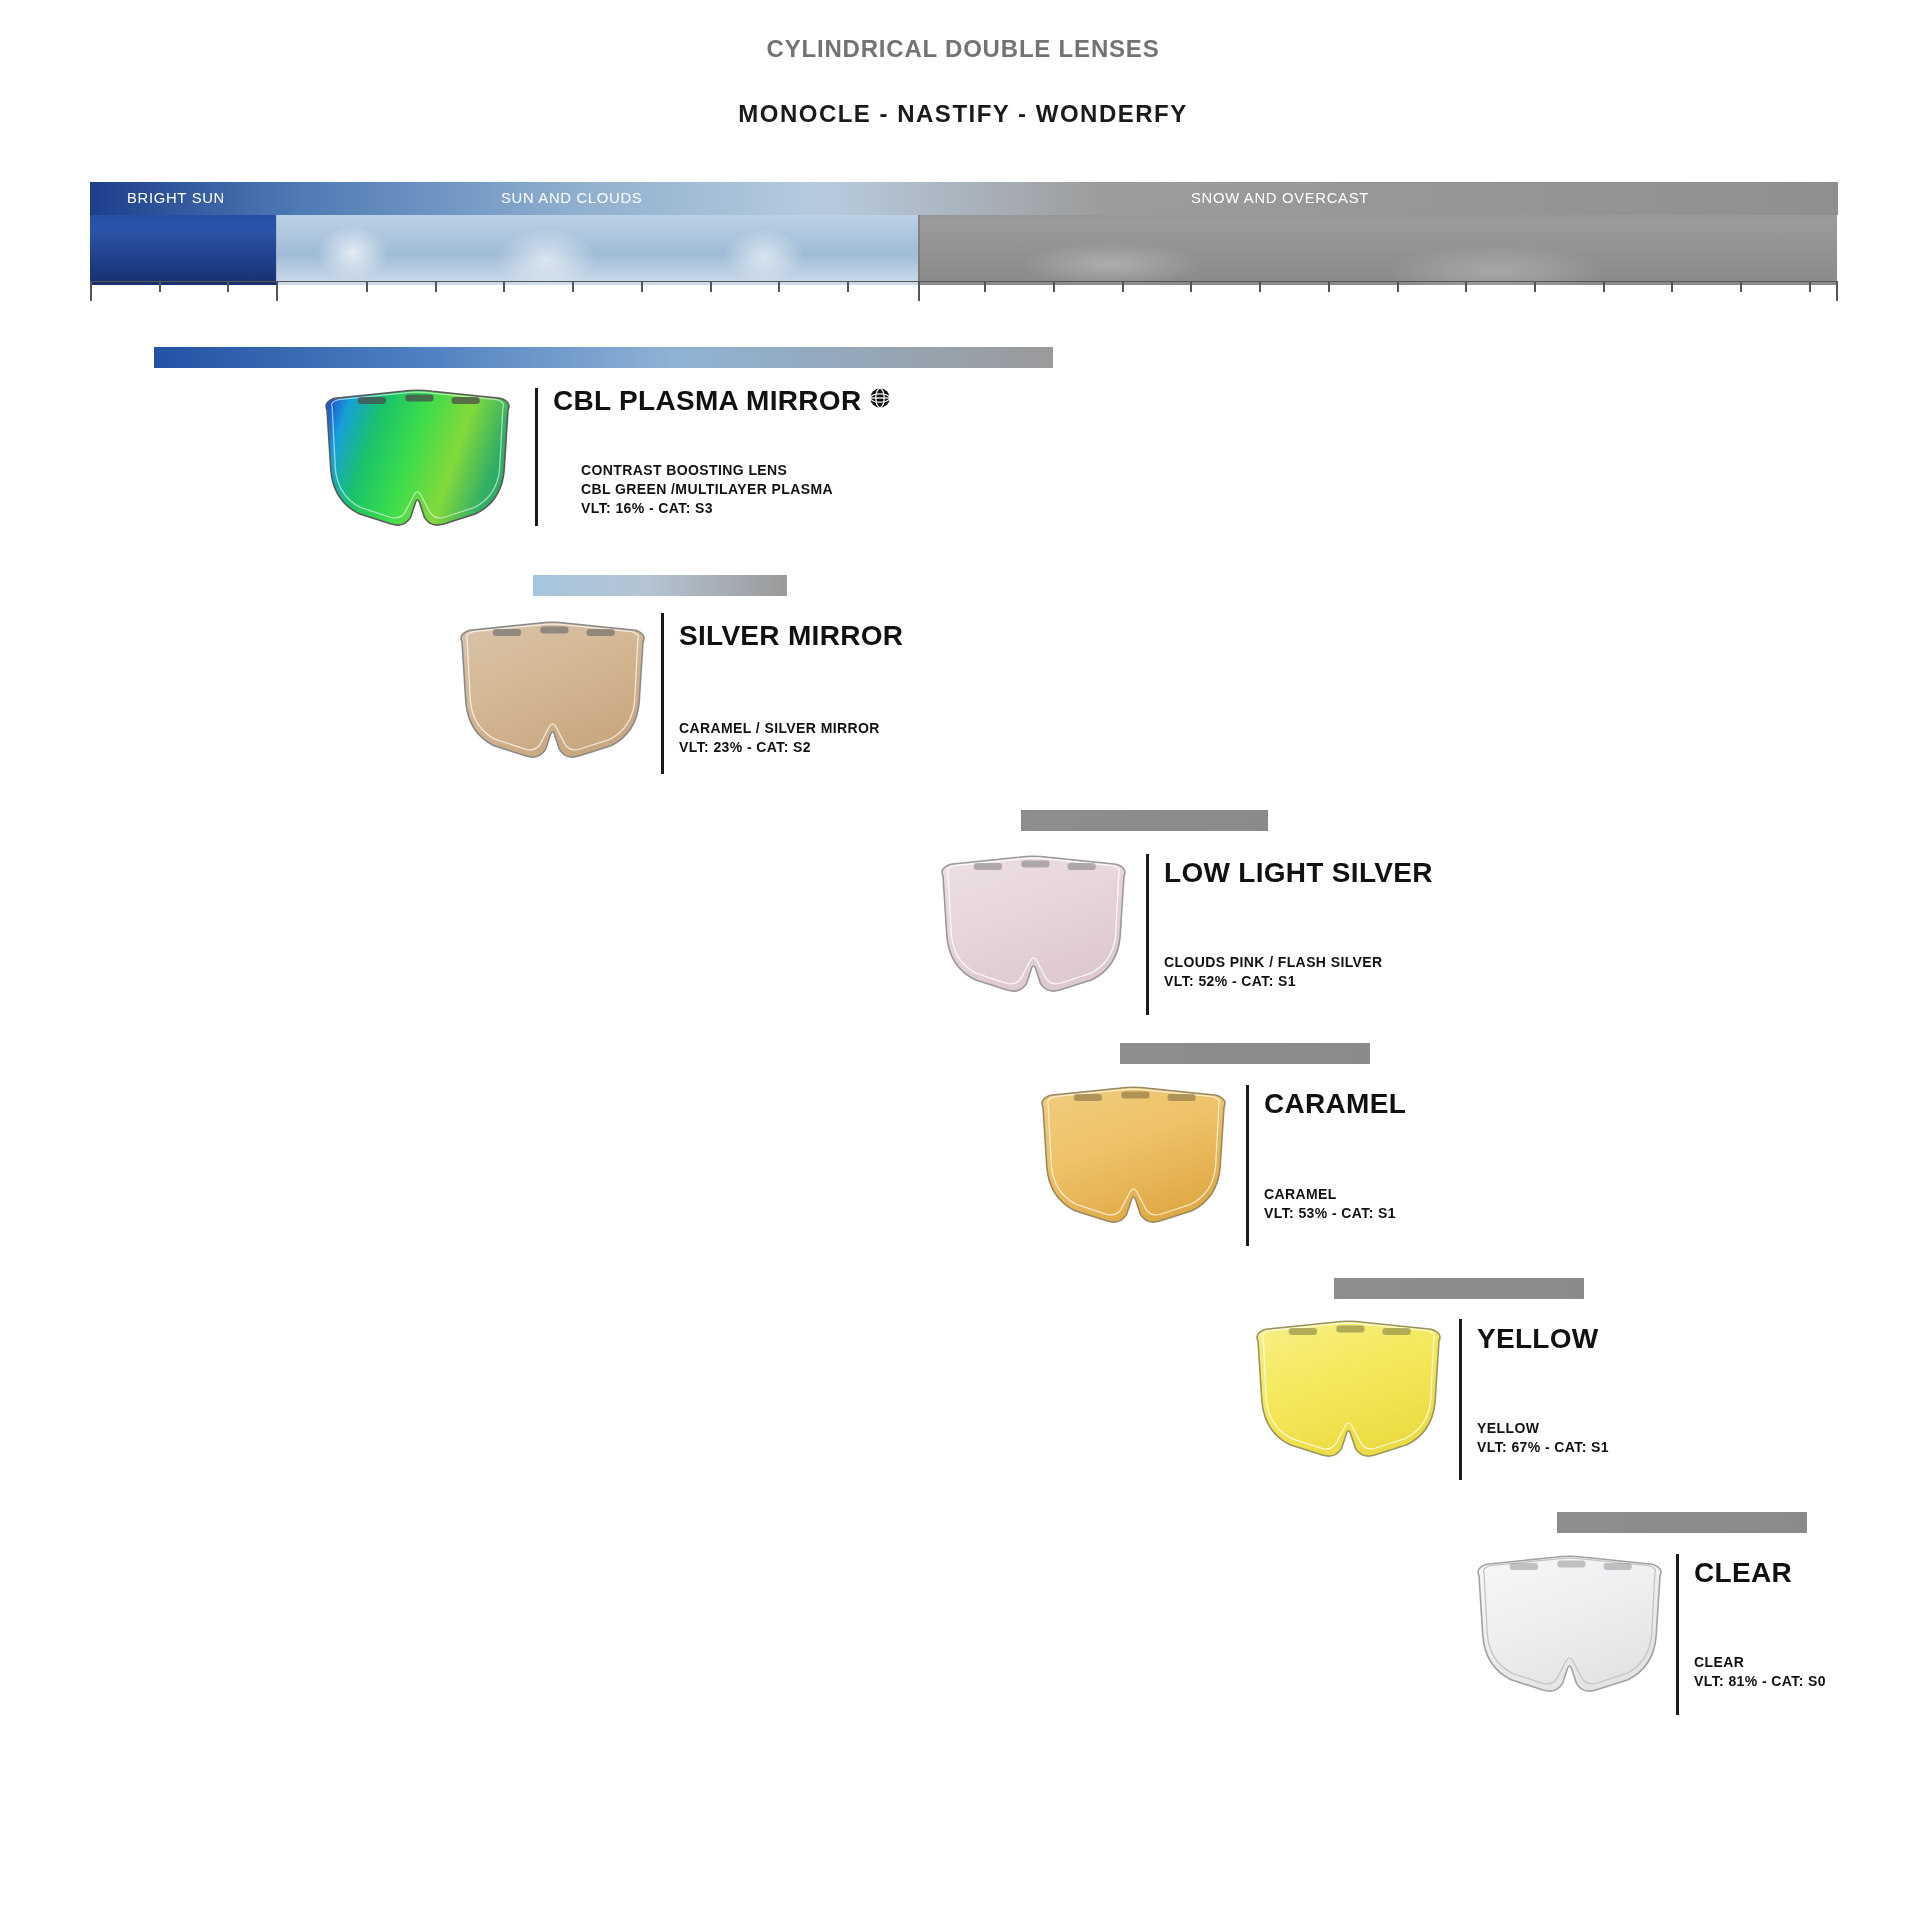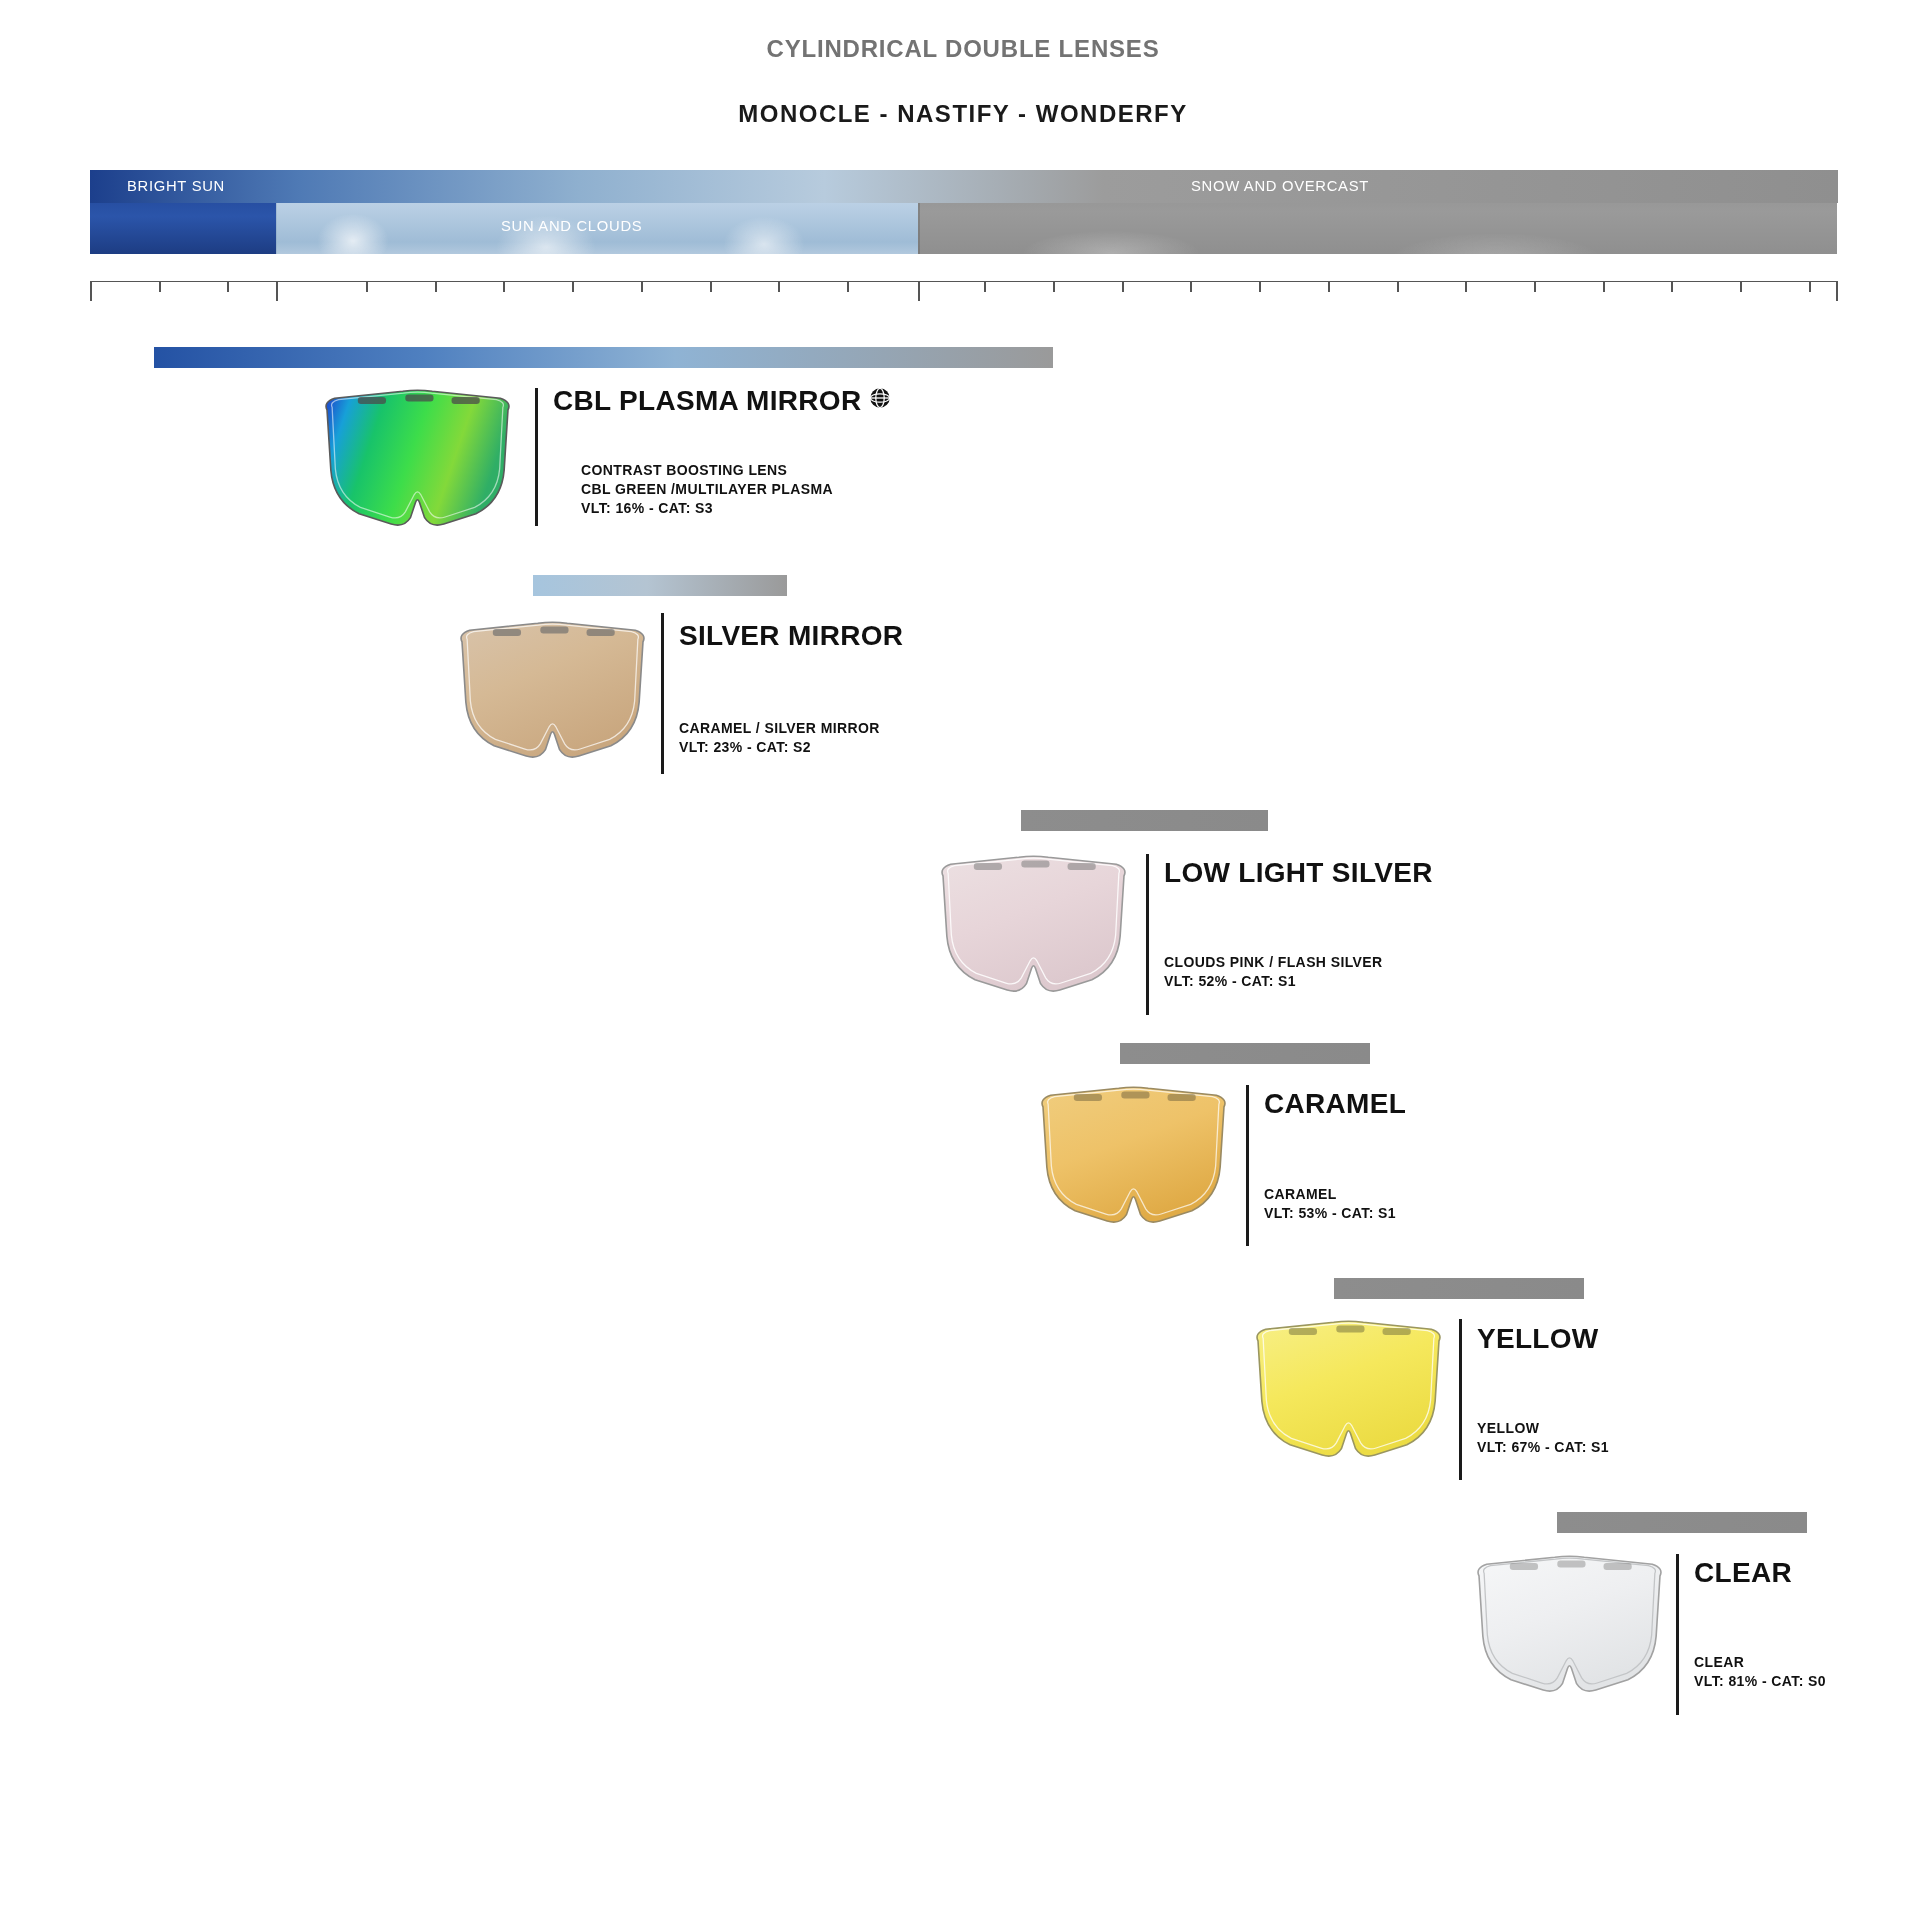--- a/index.html
+++ b/index.html
@@ -36,23 +36,23 @@
     font-size: 24px;
     font-weight: bold;
     letter-spacing: 1.5px;
     color: #1a1a1a;
   }
 
   
   .band {
     position: absolute;
     left: 90px;
-    top: 170px;
+    top: 182px;
     width: 1748px;
-    height: 84px;
+    height: 103px;
     overflow: hidden;
   }
   .band-photo {
     position: absolute;
     inset: 0;
   }
   .photo-bright {
     position: absolute;
     left: 0; top: 0; width: 186px; height: 103px;
     background: linear-gradient(180deg,#1d3f8f 0%, #2b55aa 45%, #16306f 100%);
@@ -100,21 +100,21 @@
   }
   .band-label {
     position: absolute;
     top: 8.3px;
     font-size: 14.8px;
     font-weight: normal;
     letter-spacing: 0.7px;
     color: #ffffff;
   }
   .band-label.l1 { left: 37px; }
-  .band-label.l2 { left: 411px; margin-top: 40px; }
+  .band-label.l2 { left: 411px; }
   .band-label.l3 { left: 1101px; }
 
   
   .ruler {
     position: absolute;
     left: 90px;
     top: 281px;
     width: 1748px;
     height: 20.5px;
     border-top: 1.9px solid #555;

